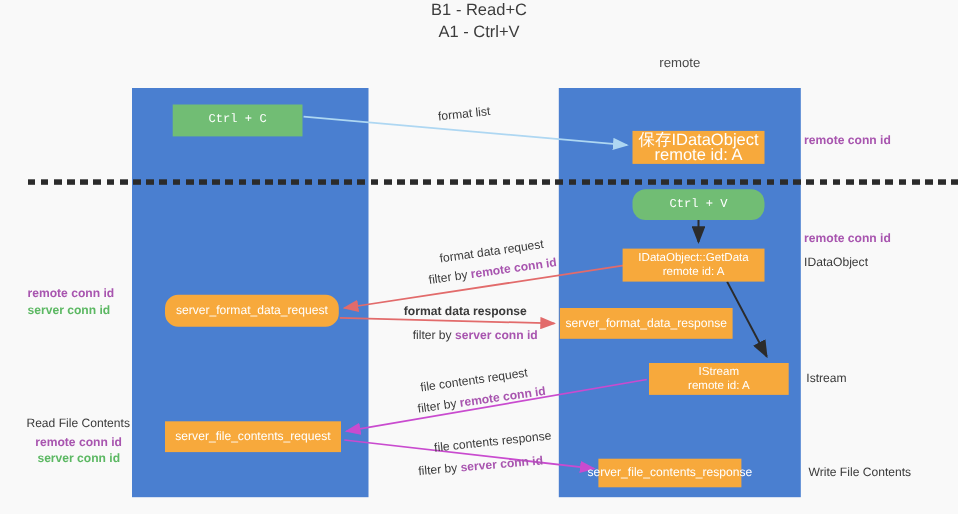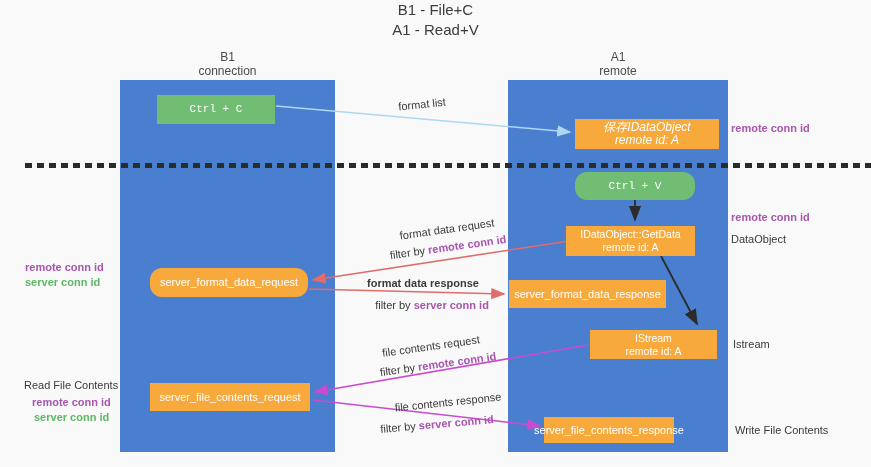--- a/index.html
+++ b/index.html
@@ -48,30 +48,25 @@
   .side-label.purple{color:#a855af; font-weight:bold;}
   .side-label.green{color:#5cb863; font-weight:bold;}
   svg.arrows{position:absolute; left:0; top:0; pointer-events:none;}
 </style>
 </head>
 <body>
 
 <div class="canvas">
 
   <div class="title">
-    <div>B1 - File+C</div>
-    <div>A1 - Read+V</div>
+    <div>B1 - Read+C</div>
+    <div>A1 - Ctrl+V</div>
   </div>
 
-  <div class="lane-header left">
-    <div>B1</div>
-    <div>connection</div>
-  </div>
   <div class="lane-header right">
-    <div>A1</div>
     <div>remote</div>
   </div>
 
   <div class="lane left"></div>
   <div class="lane right"></div>
 
   <div class="dashed-divider"></div>
 
   <svg class="arrows" width="871" height="467">
     <defs>
@@ -94,21 +89,21 @@
     <line x1="569" y1="241" x2="313" y2="280" stroke="#e26b6b" stroke-width="1.6" marker-end="url(#ah-red)"></line>
     <line x1="309" y1="289" x2="504" y2="294" stroke="#e26b6b" stroke-width="1.6" marker-end="url(#ah-red)"></line>
     <line x1="588" y1="345" x2="315" y2="392" stroke="#c94bcf" stroke-width="1.6" marker-end="url(#ah-magenta)"></line>
     <line x1="313" y1="400" x2="540" y2="426" stroke="#c94bcf" stroke-width="1.6" marker-end="url(#ah-magenta)"></line>
   </svg>
 
   <div class="node green" style="left:157px; top:95px; width:118px; height:29px;">
     <div>Ctrl + C</div>
   </div>
 
-  <div class="node orange" style="left:575px; top:119px; width:144px; height:30px; font-size:12px;font-style:italic;">
+  <div class="node orange" style="left:575px; top:119px; width:120px; height:30px; font-size:15px;">
     <div>保存IDataObject</div>
     <div>remote id: A</div>
   </div>
 
   <div class="node green" style="left:575px; top:172px; width:120px; height:28px;border-radius:12px;">
     <div>Ctrl + V</div>
   </div>
 
   <div class="node orange" style="left:566px; top:226px; width:129px; height:30px; font-size:10.5px;">
     <div>IDataObject::GetData</div>
@@ -157,21 +152,21 @@
   </div>
 
   <div class="flow-label" style="left:448px; top:402px; transform:translate(-50%,-50%) rotate(-6deg);">file contents response</div>
   <div class="flow-label" style="left:437px; top:424px; transform:translate(-50%,-50%) rotate(-5deg);">
     <span>filter by</span>
     <span class="kw purple">server conn id</span>
   </div>
 
   <div class="side-label purple" style="left:731px; top:122px;">remote conn id</div>
   <div class="side-label purple" style="left:731px; top:211px;">remote conn id</div>
-  <div class="side-label" style="left:731px; top:233px;">DataObject</div>
+  <div class="side-label" style="left:731px; top:233px;">IDataObject</div>
   <div class="side-label" style="left:733px; top:338px;">Istream</div>
   <div class="side-label" style="left:735px; top:424px;">Write File Contents</div>
 
   <div class="side-label purple" style="left:25px; top:261px;">remote conn id</div>
   <div class="side-label green" style="left:25px; top:276px;">server conn id</div>
   <div class="side-label" style="left:24px; top:379px;">Read File Contents</div>
   <div class="side-label purple" style="left:32px; top:396px;">remote conn id</div>
   <div class="side-label green" style="left:34px; top:411px;">server conn id</div>
 
 </div>

